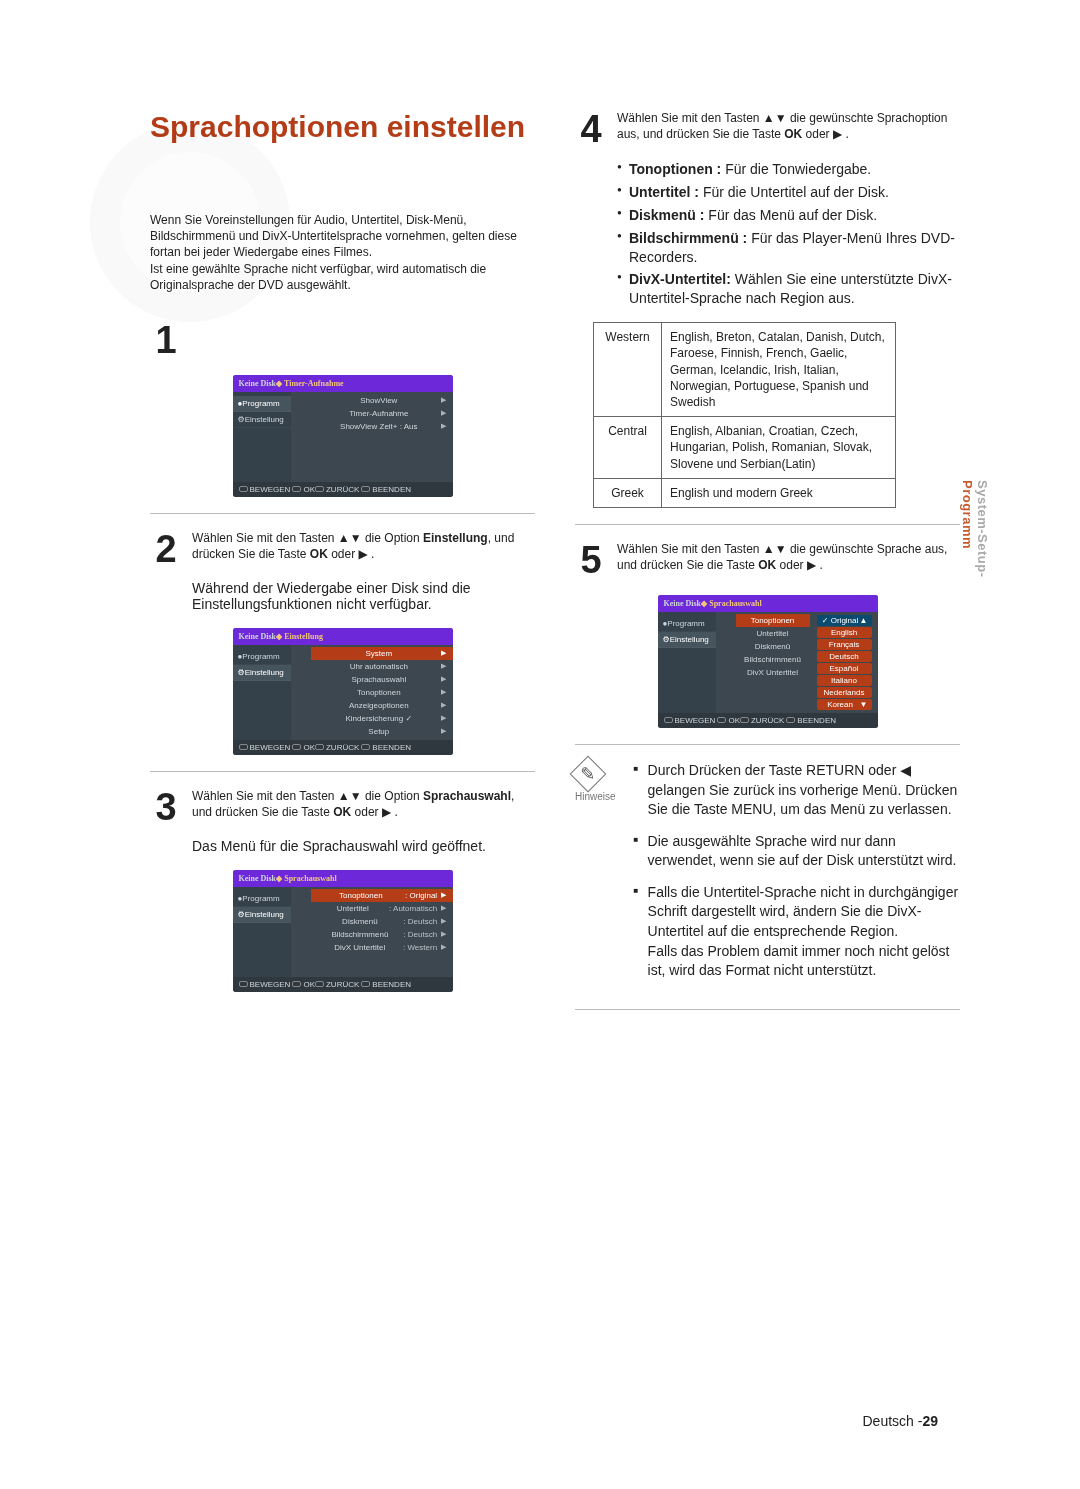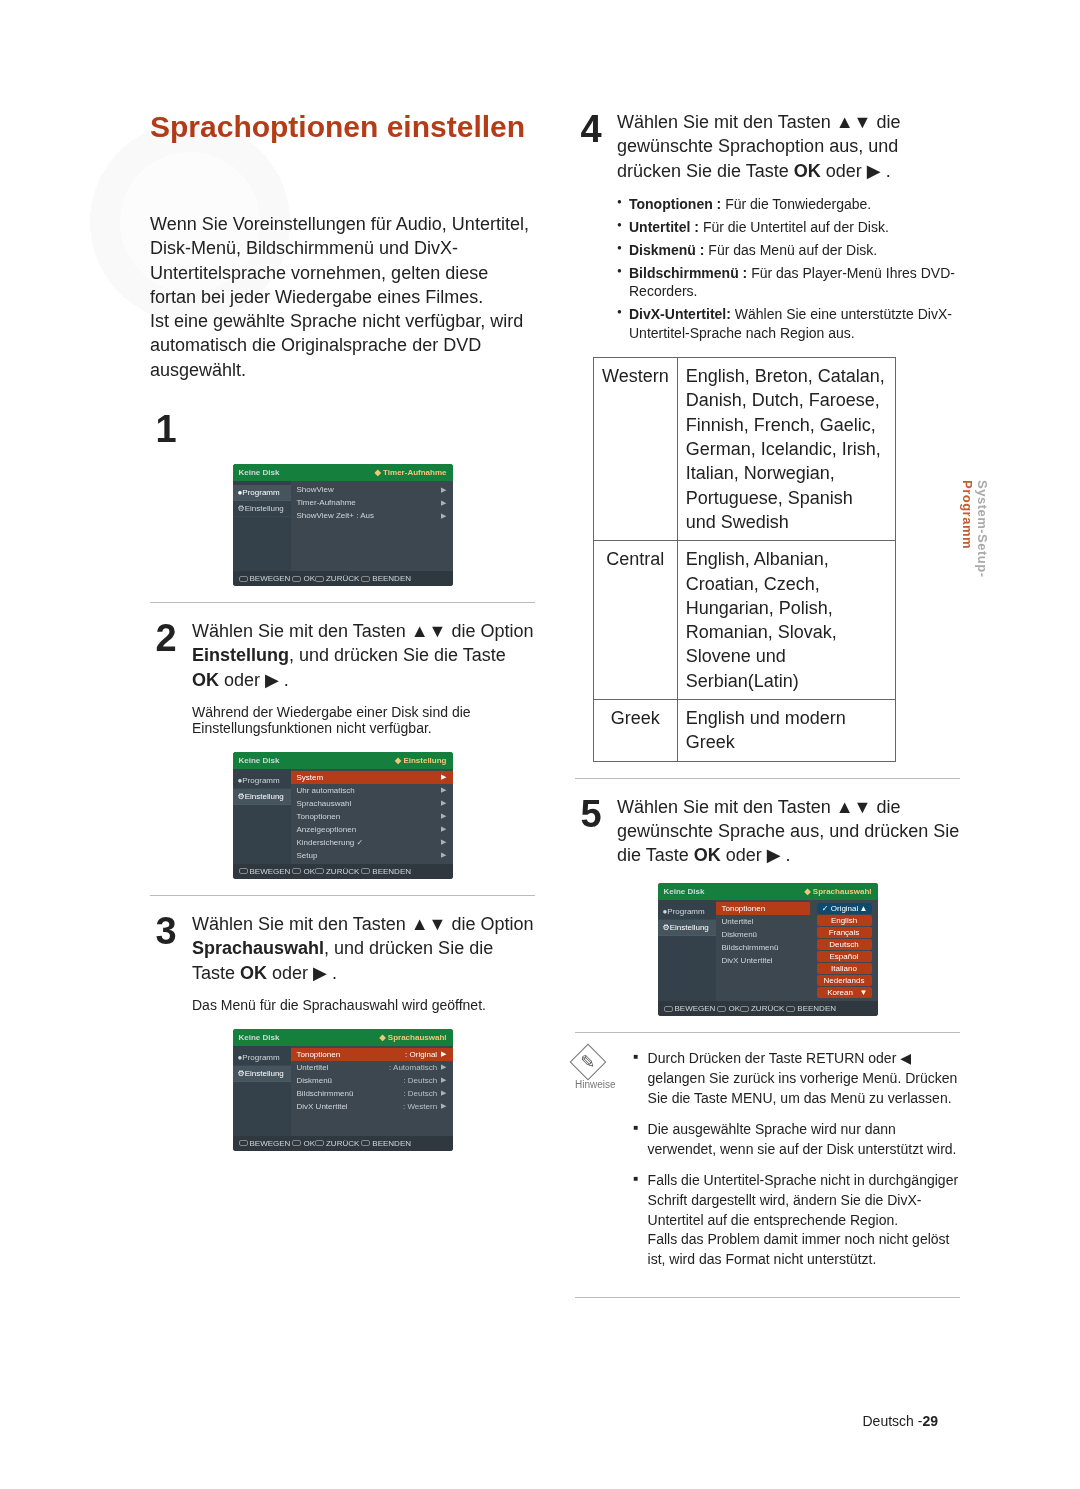--- a/index.html
+++ b/index.html
@@ -18,41 +18,41 @@
     color: #b43c17;
     font-size: 30px;
     font-weight: bold;
     margin-bottom: 38px;
   }
   .cd-bg {
     width: 200px; height: 200px; margin-left: -60px; margin-top: -60px; margin-bottom: 10px;
     background: radial-gradient(circle at 50% 50%, rgba(0,0,0,0.03) 0 70px, rgba(0,0,0,0.06) 70px 100px, transparent 100px);
     opacity: 0.4;
   }
-  .intro, .step-body, .sub-bullet, .note-item, td, th { font-size: 18px; line-height: 1.35; }
+  .intro, .step-body, .sub-bullet, .note-item, td, th { font-size: 12px; line-height: 1.35; }
   .intro { margin-top: -120px; margin-bottom: 28px; width: 100%; }
   .step { display: flex; align-items: flex-start; gap: 10px; margin-bottom: 12px; }
   .step-num { font-size: 38px; font-weight: 900; line-height: 1; width: 32px; text-align: center; }
   .step-body { flex: 1; }
   .step-note { font-size: 14px; margin-top: 6px; margin-left: 42px; }
   .hr { border: none; border-top: 1px solid #bbb; margin: 16px 0; }
 
   
   .menu {
     width: 220px; margin: 16px auto 16px; background: #3d4750;
     border-radius: 3px; overflow: hidden; font-size: 8px; color: #cfd6db;
   }
-  .menu-top { display: flex; justify-content: space-between; padding: 4px 6px; background: #15803d; font-weight: bold; }
+  .menu-top { display: flex; justify-content: flex-start; padding: 4px 6px; background: #6d28d9; font-weight: bold; font-family: Liberation Serif, serif; }
   .menu-top .crumb { color: #f2c77a; }
-  .menu-body { display: flex; min-height: 90px; }
+  .menu-body { display: flex; min-height: 90px; gap: 20px; }
   .menu-side { width: 58px; background: #34414b; padding: 4px 0; }
   .menu-side div { padding: 3px 5px; border-bottom: 1px solid rgba(255,255,255,0.04); }
   .menu-side .sel { background: #46545e; color: #fff; }
   .menu-main { flex: 1; padding: 2px 0; }
-  .menu-row { display: flex; justify-content: space-between; align-items: center; padding: 2px 6px; }
+  .menu-row { display: flex; justify-content: space-between; align-items: center; padding: 2px 6px; text-align: center; }
   .menu-row .k { flex: 1; }
   .menu-row .v { color: #b8c0c6; padding-right: 4px; }
   .menu-row .arrow { color: #aab3ba; font-size: 7px; }
   .menu-row.hl { background: #b43c17; color: #fff; }
   .menu-row.hl .v, .menu-row.hl .arrow { color: #fff; }
   .opt { background: #b43c17; color: #fff; border-radius: 2px; padding: 1px 4px; margin: 1px 6px 1px auto; width: 55px; text-align: center; }
   .opt.sel { background: #0c4a6e; }
   .menu-bottom { display: flex; padding: 3px 6px; background: #2f383f; }
   .menu-bottom span { display: inline-flex; align-items: center; gap: 2px; }
   .menu-bottom .btn { display:inline-block; border:1px solid #888; border-radius:2px; width:9px; height:6px; }

